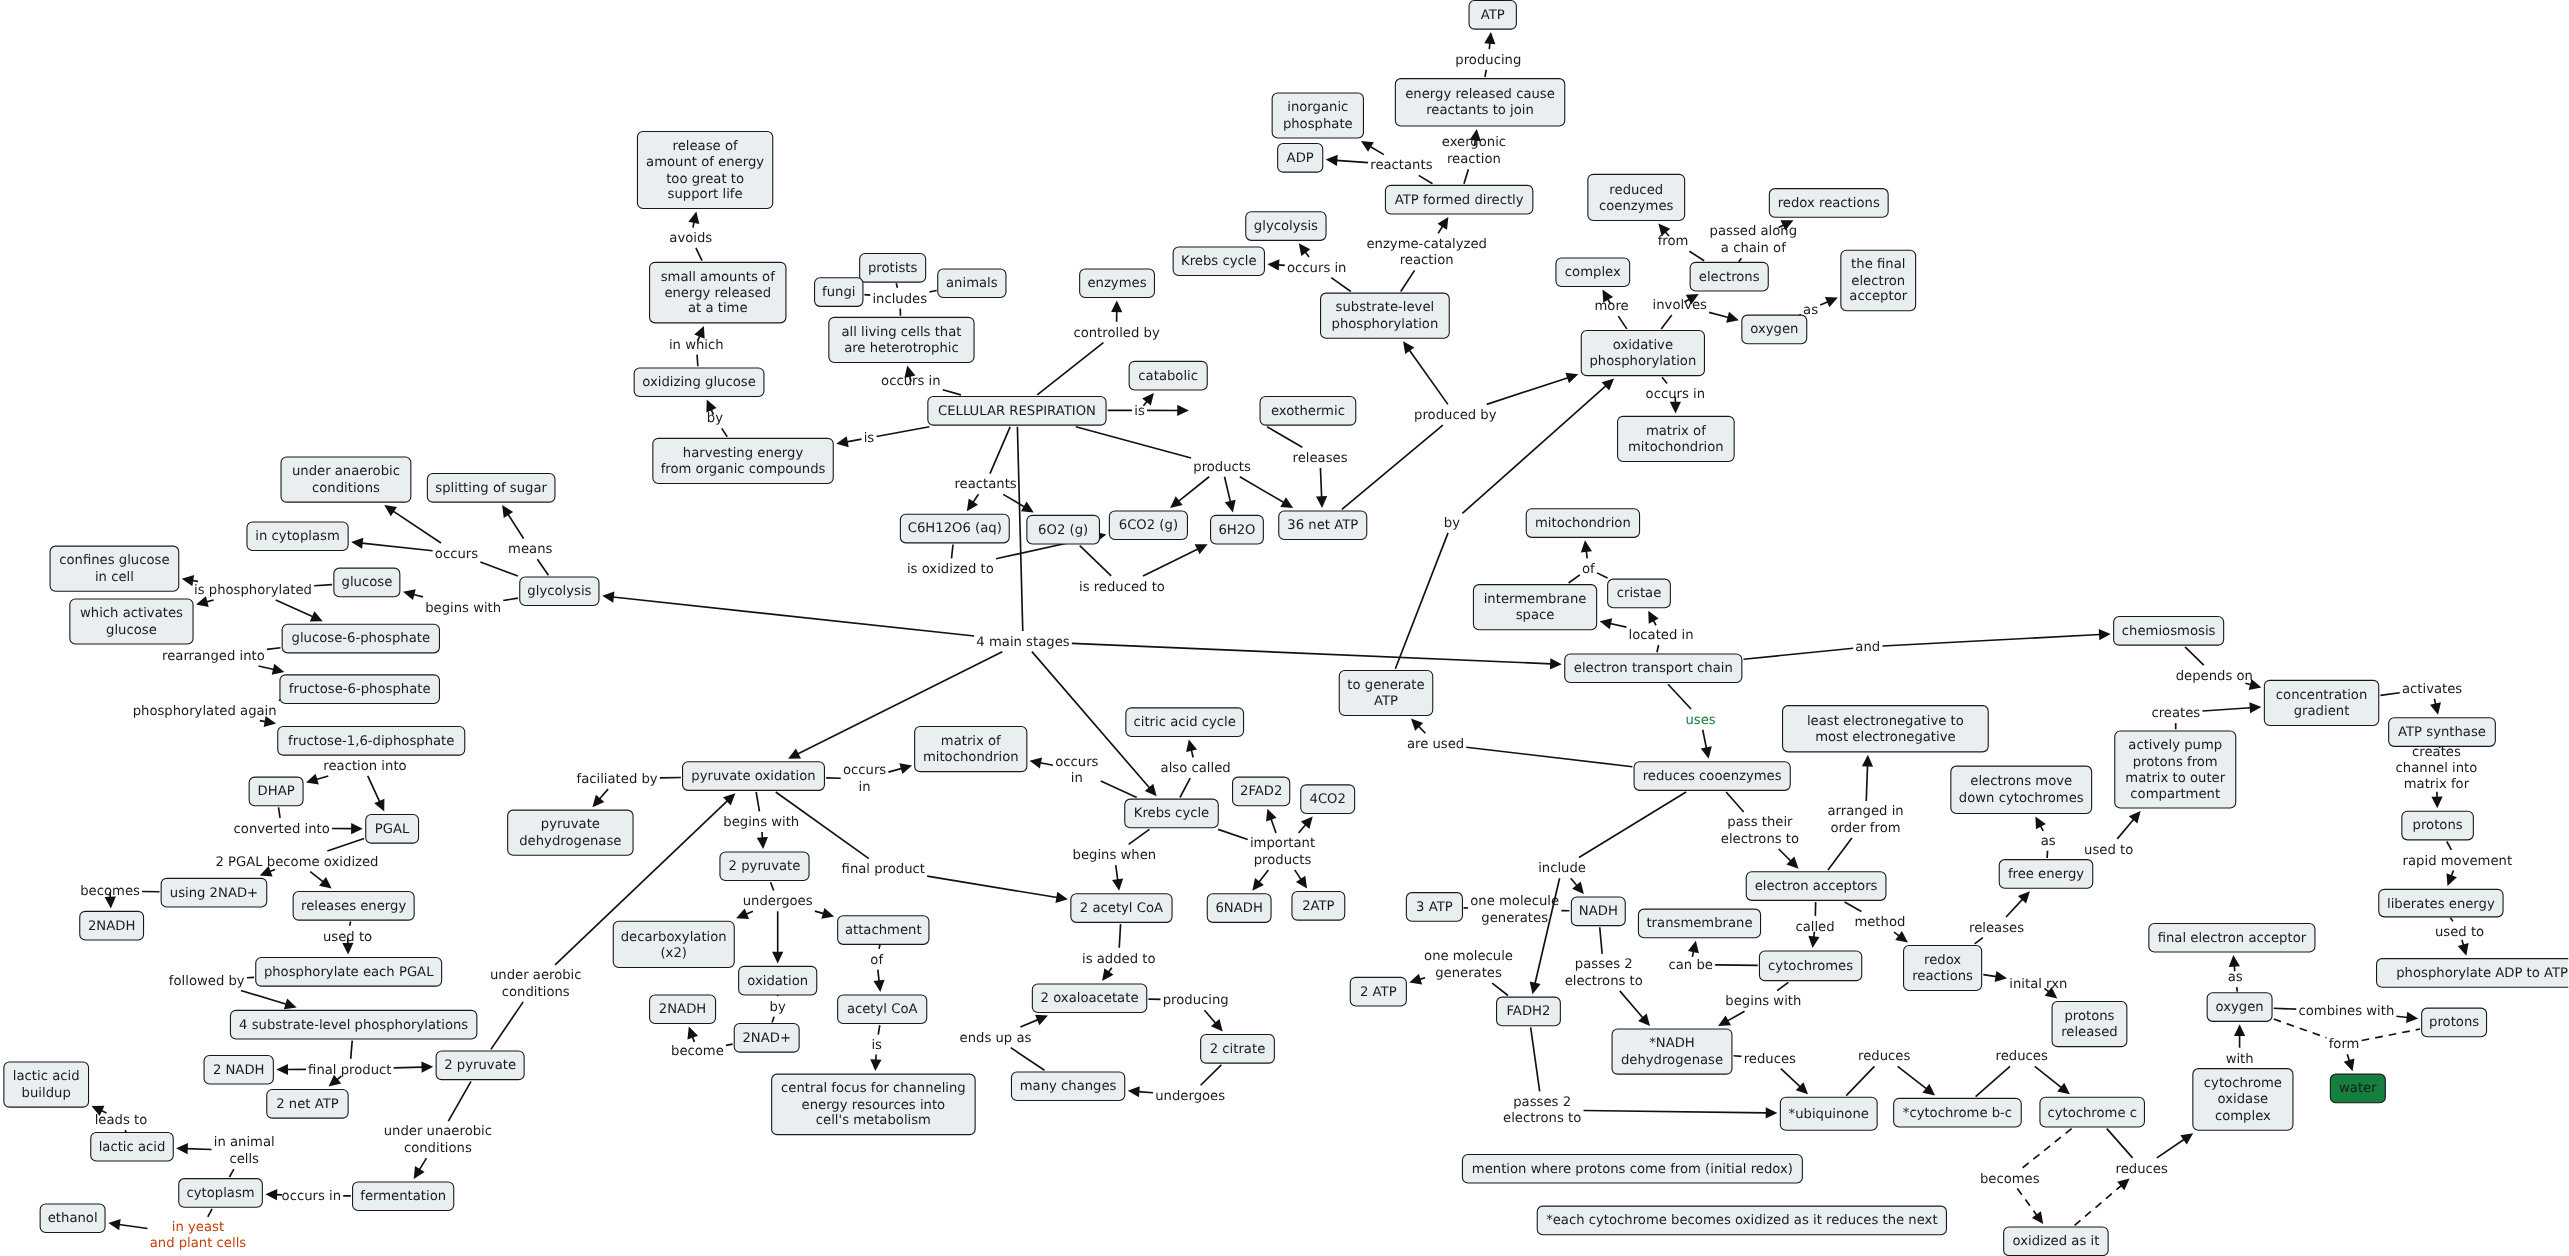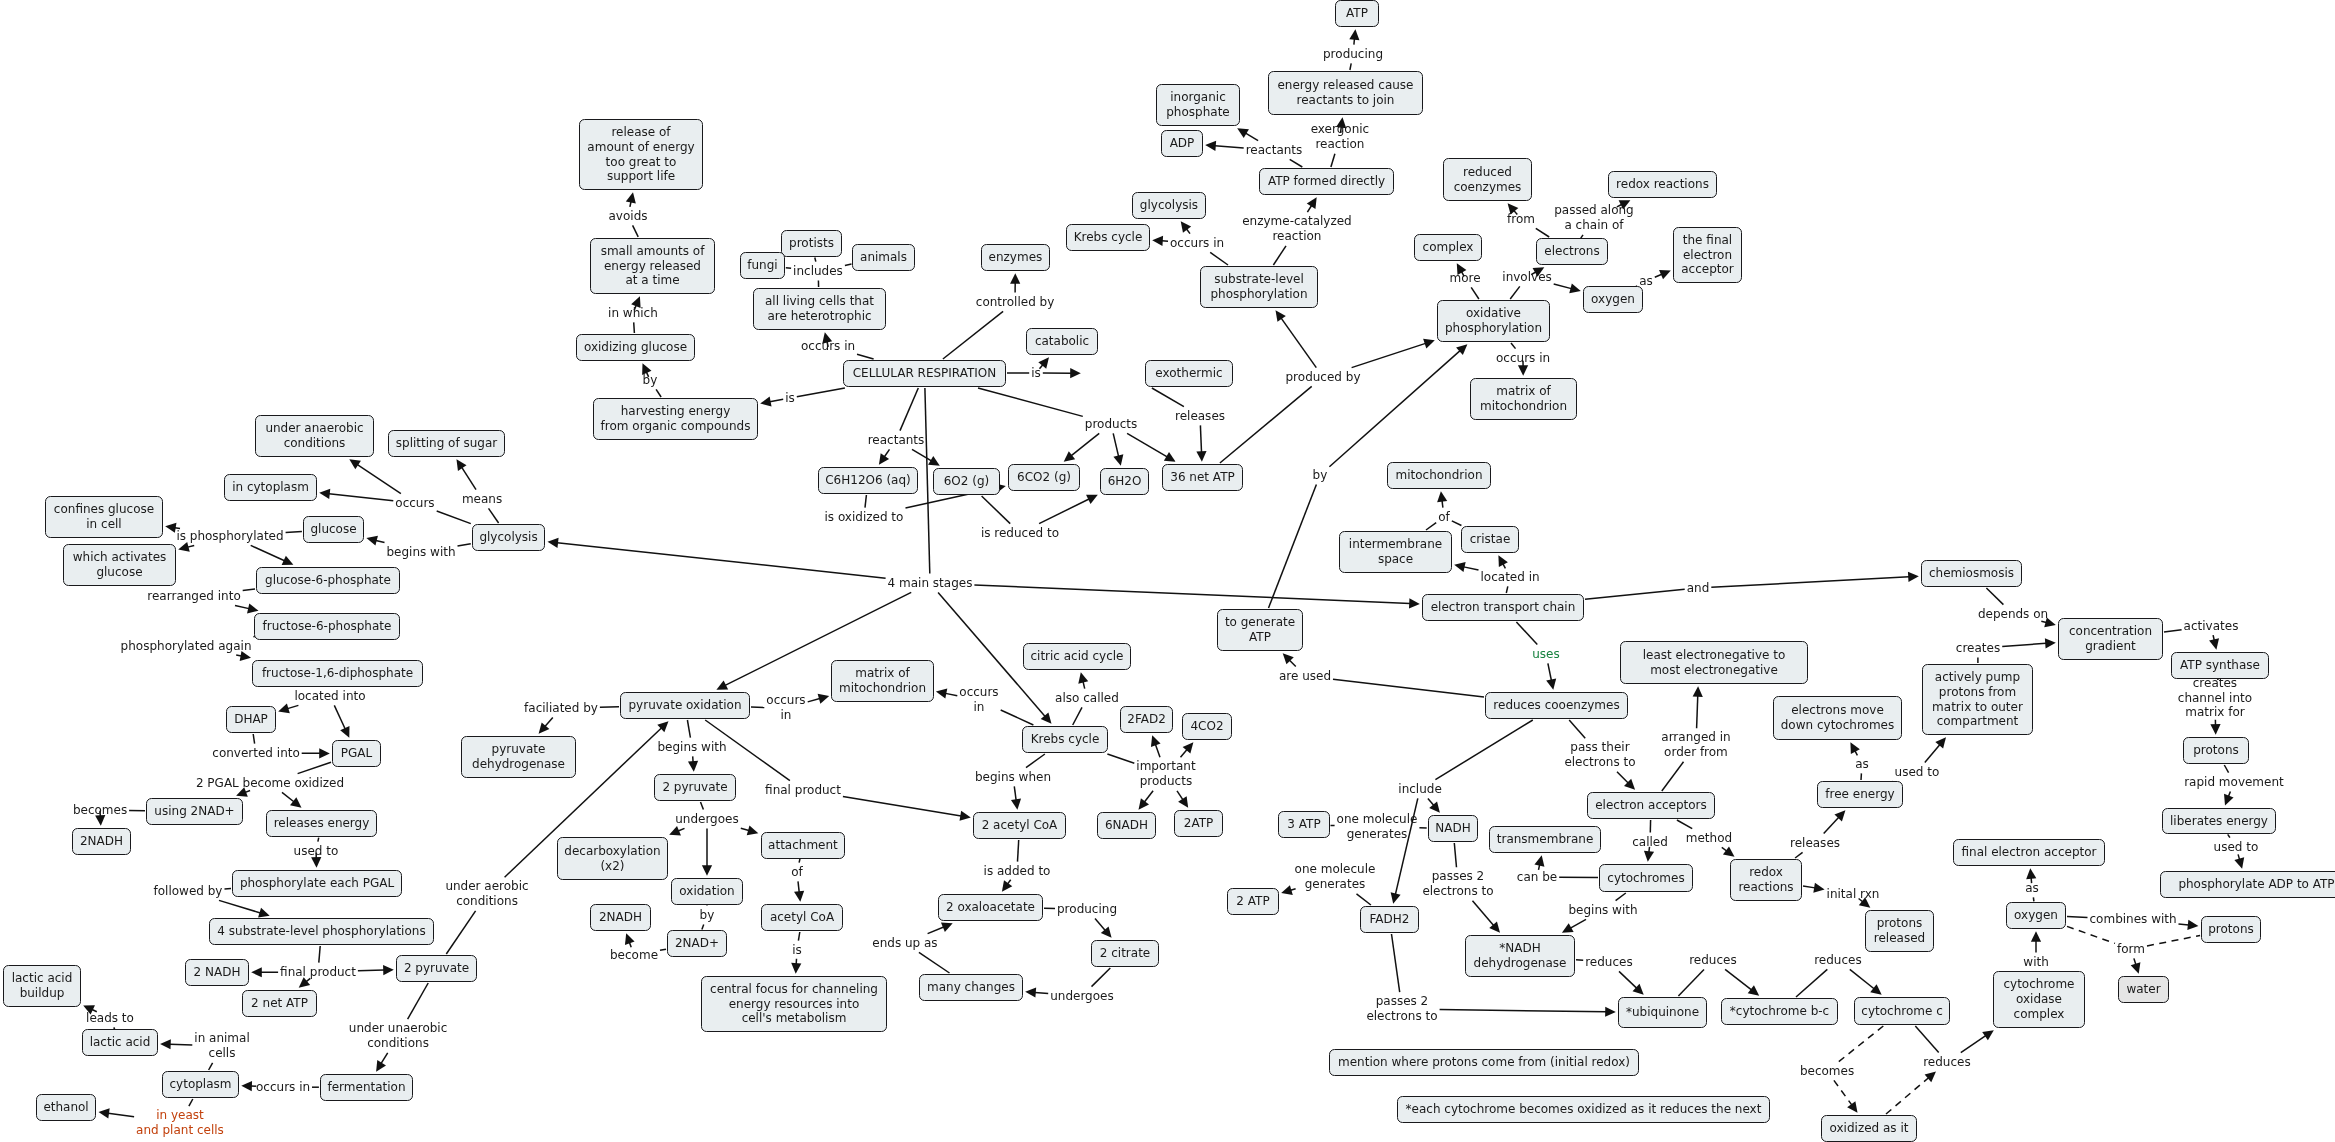--- a/index.html
+++ b/index.html
@@ -512,21 +512,21 @@
 dehydrogenase</span></div>
       <div class="node" style="left: 1618px; top: 997px; width: 89px; height: 31px; background: rgb(233, 238, 240);"><span>*ubiquinone</span></div>
       <div class="node" style="left: 1721px; top: 998px; width: 117px; height: 27px; background: rgb(233, 238, 240);"><span>*cytochrome b-c</span></div>
       <div class="node" style="left: 1853.7px; top: 997px; width: 96.7px; height: 28px; background: rgb(233, 238, 240);"><span>cytochrome c</span></div>
       <div class="node" style="left: 1993px; top: 971px; width: 92px; height: 57px; background: rgb(233, 238, 240);"><span>cytochrome
 oxidase
 complex</span></div>
       <div class="node" style="left: 1953px; top: 839px; width: 152px; height: 27px; background: rgb(233, 238, 240);"><span>final electron acceptor</span></div>
       <div class="node" style="left: 2006px; top: 902px; width: 60px; height: 27px; background: rgb(233, 238, 240);"><span>oxygen</span></div>
       <div class="node" style="left: 2200.6px; top: 916px; width: 60.8px; height: 27px; background: rgb(233, 238, 240);"><span>protons</span></div>
-      <div class="node" style="left: 2118px; top: 976px; width: 51px; height: 27px; background: #e5e5e5;"><span>water</span></div>
+      <div class="node" style="left: 2118px; top: 976px; width: 51px; height: 27px; background: #15803d;"><span>water</span></div>
       <div class="node" style="left: 1329px; top: 1049px; width: 310px; height: 27px; background: rgb(233, 238, 240);"><span>mention where protons come from (initial redox)</span></div>
       <div class="node" style="left: 1397px; top: 1096px; width: 373px; height: 27px; background: rgb(233, 238, 240);"><span>*each cytochrome becomes oxidized as it reduces the next</span></div>
       <div class="node" style="left: 1821px; top: 1115px; width: 96px; height: 27px; background: rgb(233, 238, 240); text-align: center;"><span>oxidized as it</span></div>
     </div>
   <div id="labellayer">
       <div class="linklabel" style="left: 1323px; top: 46.6px; width: 60px; color: rgb(26, 26, 26);">producing</div>
       <div class="linklabel" style="left: 1310.7px; top: 122.2px; width: 58.5px; color: rgb(26, 26, 26);">exergonic
 reaction</div>
       <div class="linklabel" style="left: 1245.7px; top: 142.6px; width: 56.6px; color: rgb(26, 26, 26);">reactants</div>
       <div class="linklabel" style="left: 1242.2px; top: 214.2px; width: 109.5px; color: rgb(26, 26, 26);">enzyme-catalyzed
@@ -554,21 +554,21 @@
       <div class="linklabel" style="left: 1175px; top: 408.6px; width: 50px; color: rgb(26, 26, 26);">releases</div>
       <div class="linklabel" style="left: 824.5px; top: 509.6px; width: 78.9px; color: rgb(26, 26, 26);">is oxidized to</div>
       <div class="linklabel" style="left: 980.9px; top: 525.6px; width: 78.1px; color: rgb(26, 26, 26);">is reduced to</div>
       <div class="linklabel" style="left: 887.6px; top: 575.6px; width: 84.8px; color: rgb(26, 26, 26);">4 main stages</div>
       <div class="linklabel" style="left: 395.3px; top: 495.6px; width: 39.3px; color: rgb(26, 26, 26);">occurs</div>
       <div class="linklabel" style="left: 461.9px; top: 491.6px; width: 40.3px; color: rgb(26, 26, 26);">means</div>
       <div class="linklabel" style="left: 386.5px; top: 544.6px; width: 69.1px; color: rgb(26, 26, 26);">begins with</div>
       <div class="linklabel" style="left: 176.4px; top: 528.6px; width: 107.2px; color: rgb(26, 26, 26);">is phosphorylated</div>
       <div class="linklabel" style="left: 147.3px; top: 588.6px; width: 93.5px; color: rgb(26, 26, 26);">rearranged into</div>
       <div class="linklabel" style="left: 120.6px; top: 638.6px; width: 130.9px; color: rgb(26, 26, 26);">phosphorylated again</div>
-      <div class="linklabel" style="left: 293.9px; top: 688.6px; width: 72.2px; color: rgb(26, 26, 26);">located into</div>
+      <div class="linklabel" style="left: 293.9px; top: 688.6px; width: 72.2px; color: rgb(26, 26, 26);">reaction into</div>
       <div class="linklabel" style="left: 212.3px; top: 745.6px; width: 87.5px; color: rgb(26, 26, 26);">converted into</div>
       <div class="linklabel" style="left: 195.9px; top: 775.6px; width: 148.2px; color: rgb(26, 26, 26);">2 PGAL become oxidized</div>
       <div class="linklabel" style="left: 72.9px; top: 802.6px; width: 54.3px; color: rgb(26, 26, 26);">becomes</div>
       <div class="linklabel" style="left: 293.6px; top: 843.6px; width: 44.7px; color: rgb(26, 26, 26);">used to</div>
       <div class="linklabel" style="left: 153.5px; top: 883.6px; width: 68.9px; color: rgb(26, 26, 26);">followed by</div>
       <div class="linklabel" style="left: 280.1px; top: 964.6px; width: 75.8px; color: rgb(26, 26, 26);">final product</div>
       <div class="linklabel" style="left: 86.1px; top: 1010.6px; width: 47.8px; color: rgb(26, 26, 26);">leads to</div>
       <div class="linklabel" style="left: 194.3px; top: 1031.2px; width: 55.4px; color: rgb(26, 26, 26);">in animal
 cells</div>
       <div class="linklabel" style="left: 256px; top: 1079.6px; width: 54.1px; color: rgb(26, 26, 26);">occurs in</div>

